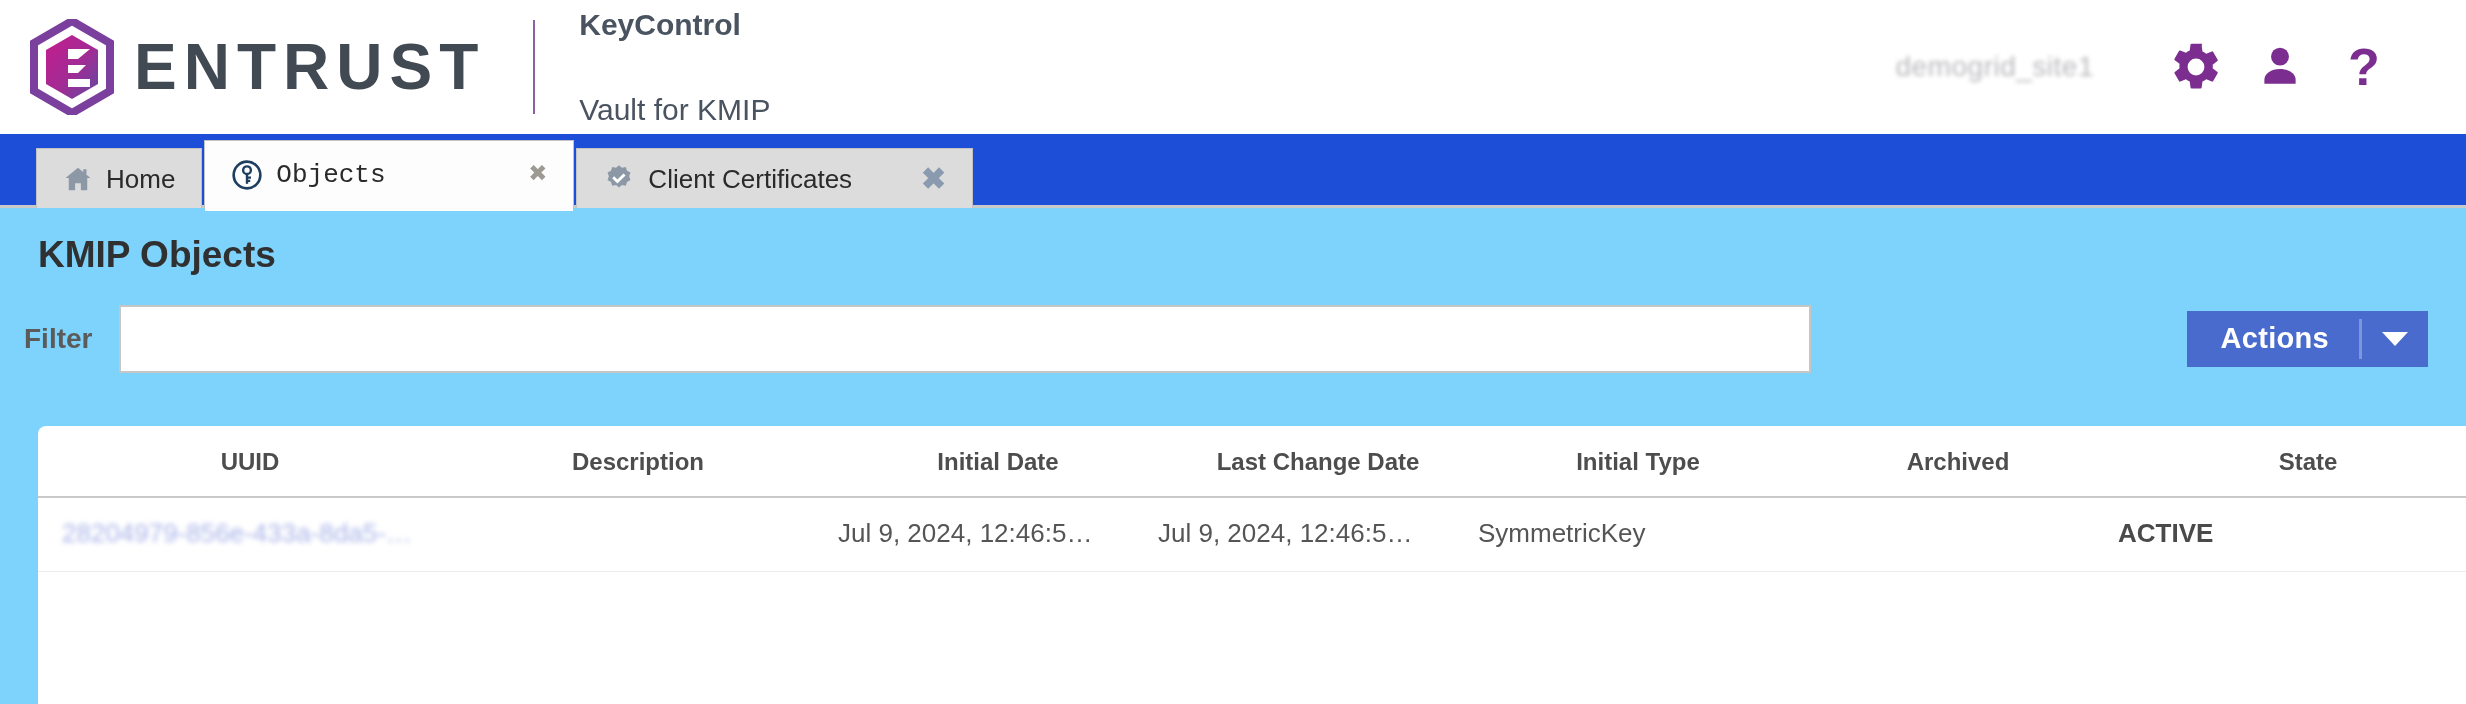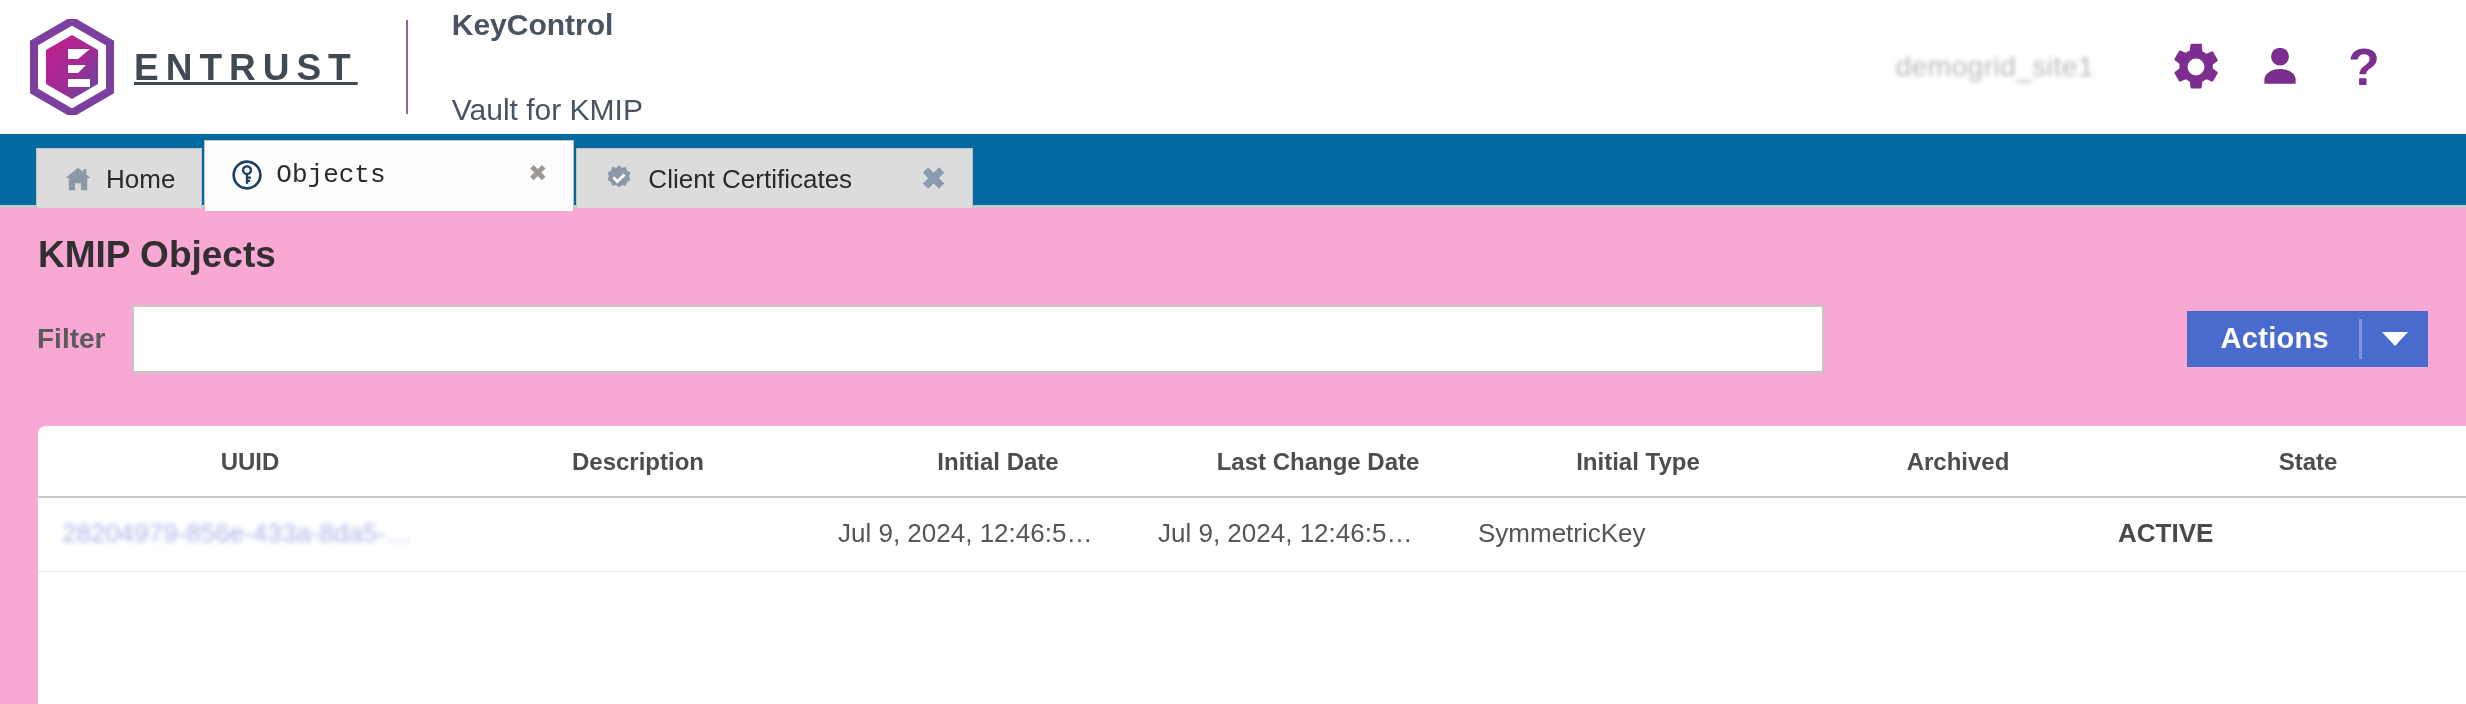--- a/index.html
+++ b/index.html
@@ -30,28 +30,27 @@
   }
 
   .logo-mark {
     width: 88px;
     height: 96px;
     flex: 0 0 auto;
     margin-right: 14px;
   }
 
   .wordmark {
-    font-size: 37px;
+    font-size: 64px;
     font-weight: 700;
     letter-spacing: 7px;
     color: #414a53;
     line-height: 1;
     white-space: nowrap;
     margin-left: 4px;
-    text-decoration: underline;
   }
 
   .brand-divider {
     width: 2px;
     height: 94px;
     background: #8e5ea8;
     margin: 0 44px 0 48px;
     flex: 0 0 auto;
   }
 
@@ -108,21 +107,21 @@
     font-weight: 700;
     color: #7b2d90;
     line-height: 1;
   }
 
   
   .tab-strip {
     position: relative;
     width: 2466px;
     height: 74px;
-    background: #0369a1;
+    background: #1d4ed8;
     display: flex;
     align-items: flex-end;
     padding-left: 36px;
   }
   .tab-strip::after {
     content: "";
     position: absolute;
     left: 0; right: 0; bottom: 0;
     height: 3px;
     background: #c9c9c9;
@@ -173,37 +172,37 @@
   .tab-close.blue { color: #8a9bb0; }
   .tab-objects { min-width: 370px; }
   .tab-objects .tab-close { margin-left: auto; padding-left: 90px; }
   .tab-certs .tab-close { margin-left: auto; padding-left: 56px; }
 
   
   .content {
     position: relative;
     width: 2466px;
     height: 496px;
-    background: #f9a8d4;
+    background: #7dd3fc;
     padding-top: 26px;
   }
 
   .page-title {
     font-size: 37px;
     font-weight: 700;
     color: #303030;
     margin-left: 38px;
     line-height: 1.15;
   }
 
   .filter-row {
     display: flex;
     align-items: center;
     margin-top: 26px;
-    padding-left: 37px;
+    padding-left: 24px;
     padding-right: 38px;
     height: 72px;
   }
   .filter-label {
     font-size: 28px;
     font-weight: 700;
     color: #5b5b5b;
     width: 95px;
     flex: 0 0 auto;
   }

